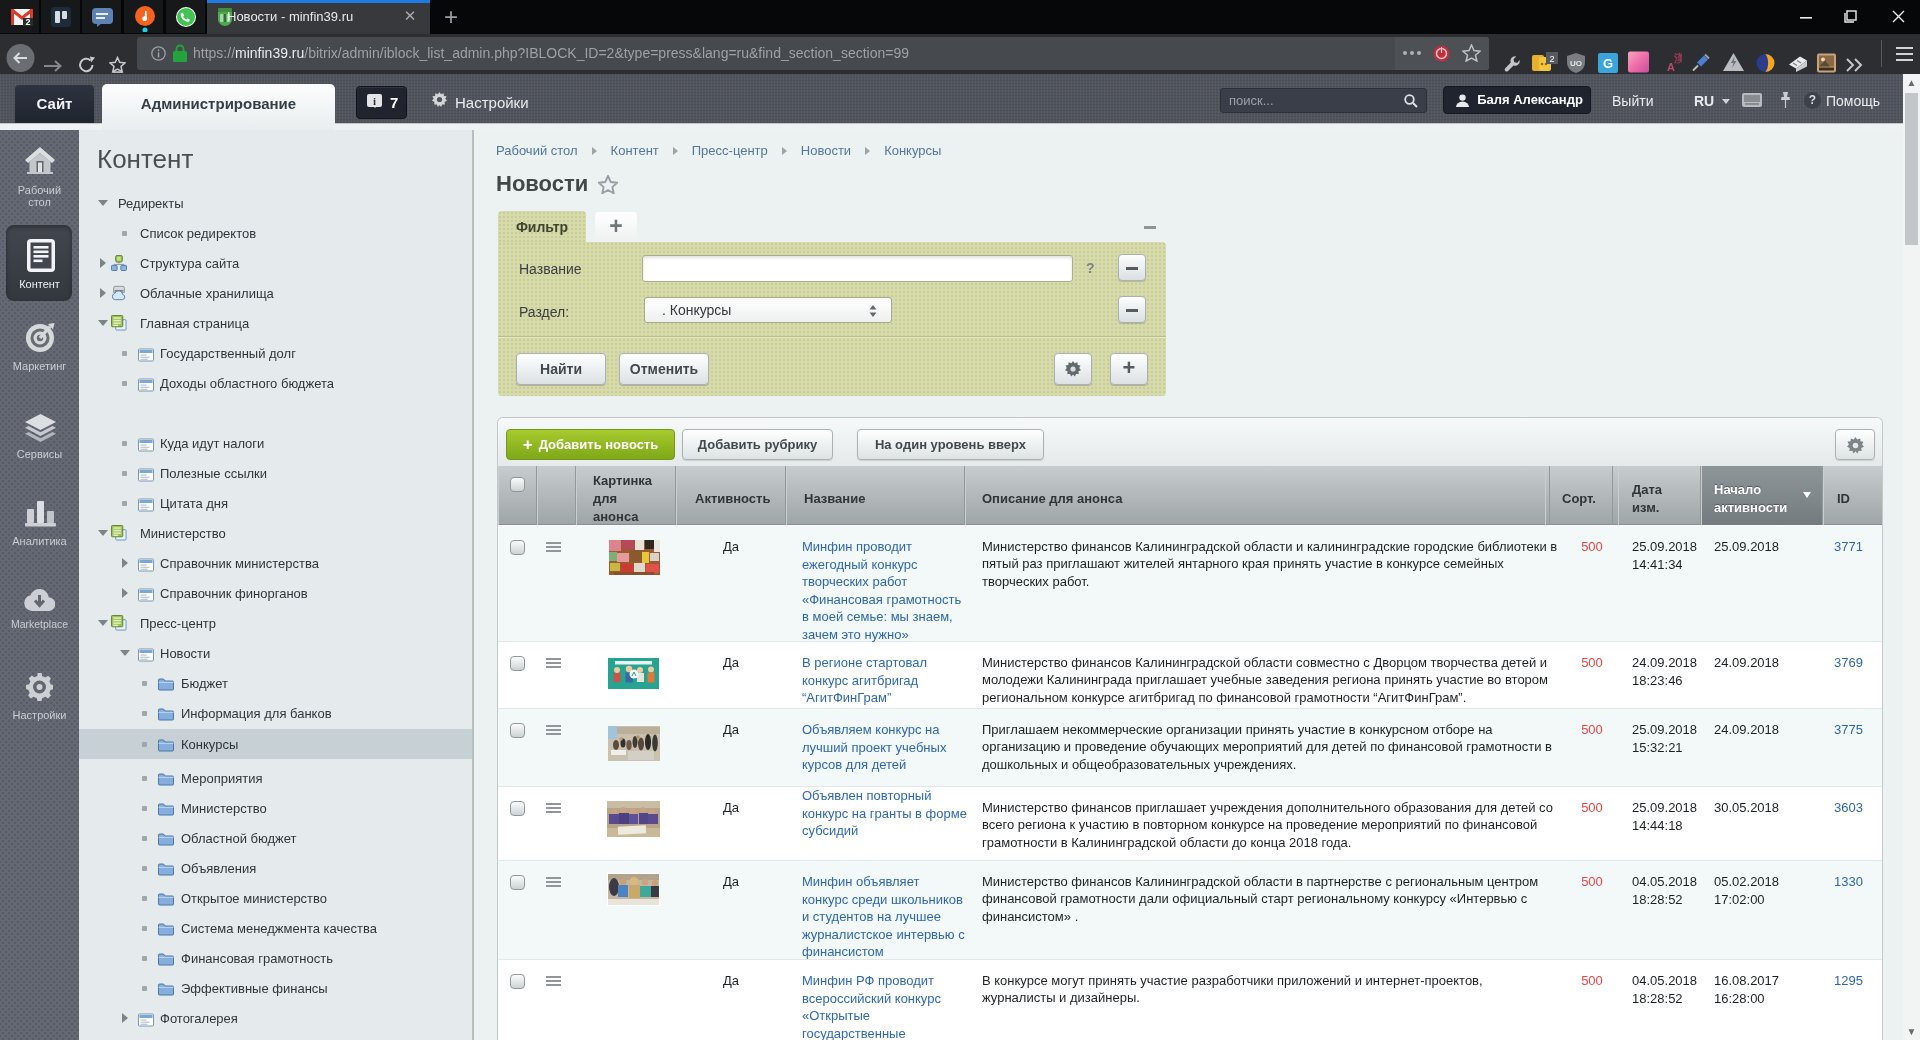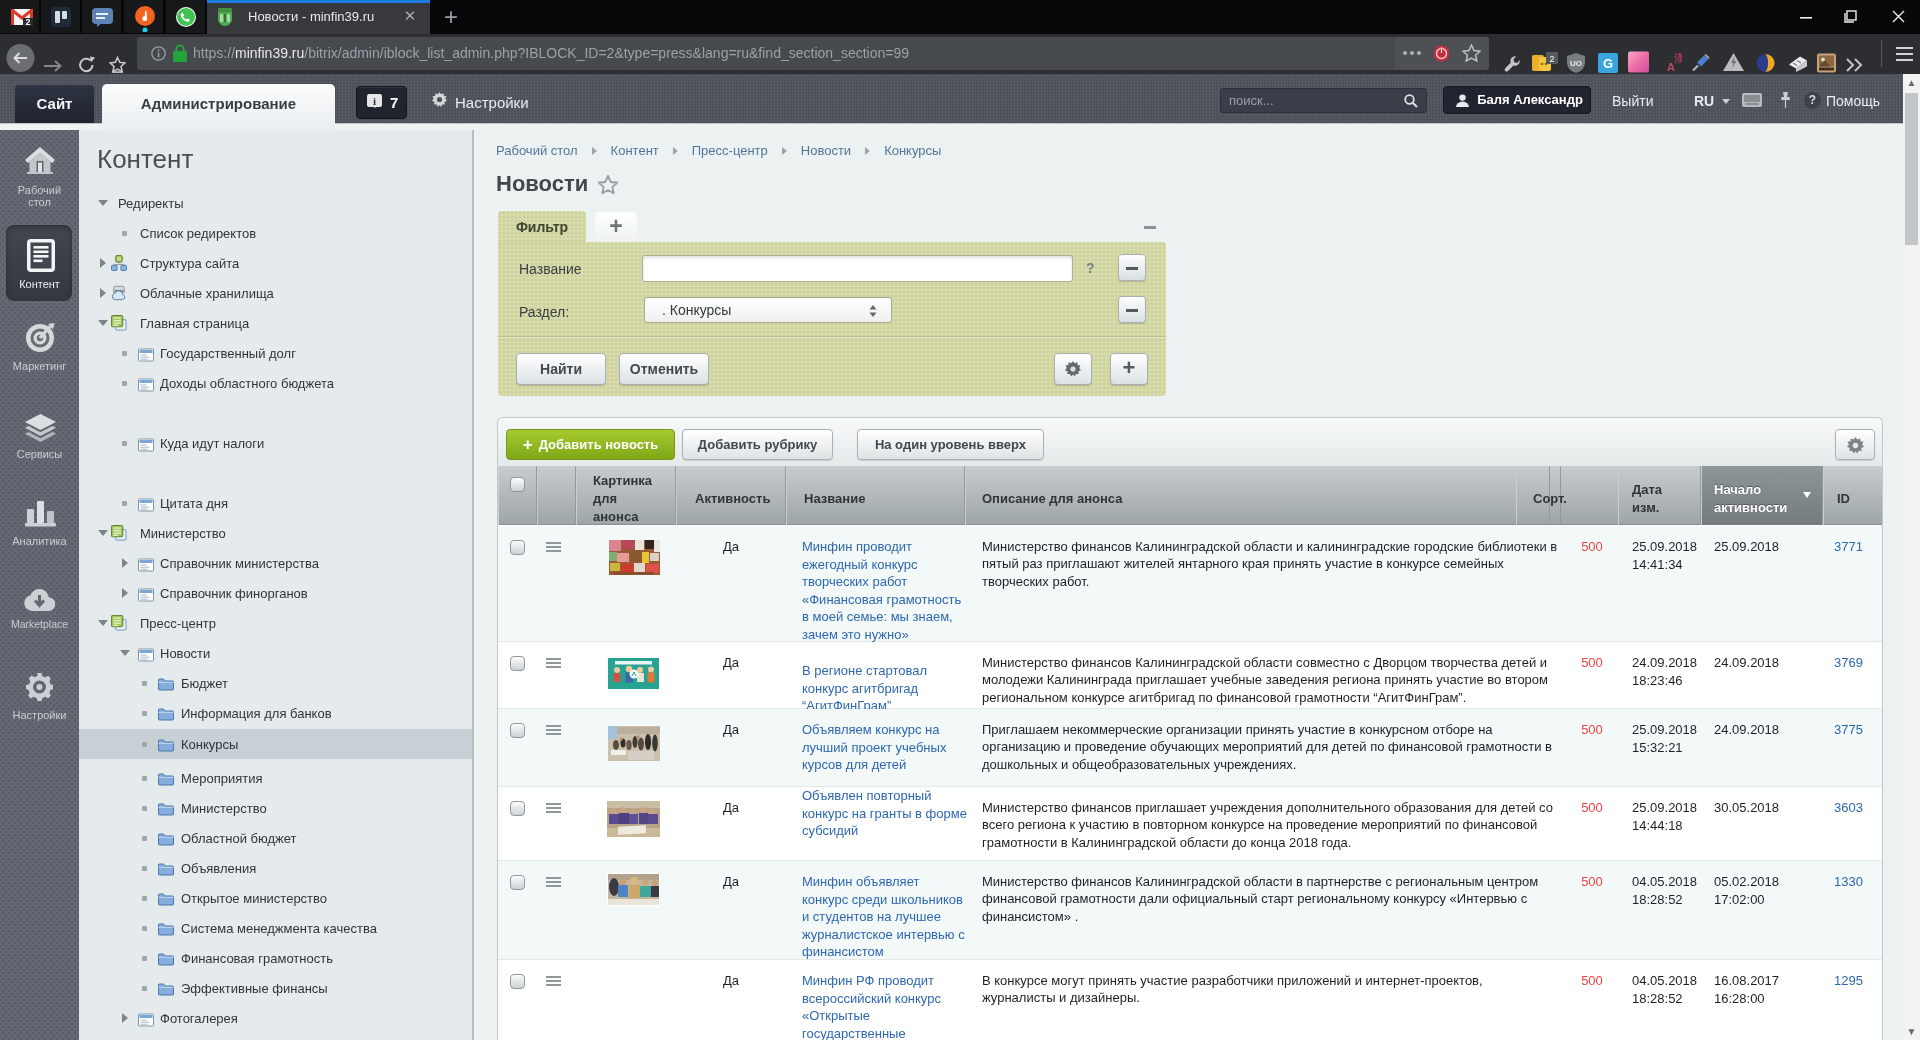--- a/index.html
+++ b/index.html
@@ -2,21 +2,21 @@
 <html lang="ru"><head><meta charset="utf-8">
 <style>
 *{margin:0;padding:0;box-sizing:border-box}
 html,body{width:1920px;height:1040px;overflow:hidden;font-family:"Liberation Sans",sans-serif}
 body{position:relative;background:#ecf1f2}
 
 #titlebar{position:absolute;left:0;top:0;width:1920px;height:34px;background:#060708}
 .ptab{position:absolute;top:0;height:33px;width:39px;background:#17181a}
 .acttab{position:absolute;left:207px;top:0;width:223px;height:34px;background:#37393d;border-radius:0}
 .acttab .blueline{position:absolute;left:0;top:0;width:100%;height:3px;background:#1d7ce2}
-.tabtitle{position:absolute;left:41px;top:9px;font-size:13px;color:#e6e8ea;white-space:nowrap}
+.tabtitle{position:absolute;left:20px;top:9px;font-size:13px;color:#e6e8ea;white-space:nowrap}
 .tabx{position:absolute;right:12px;top:8px;width:16px;height:16px;color:#a7abaf;font-size:15px;line-height:16px;text-align:center}
 .newtab{position:absolute;left:438px;top:4px;width:26px;height:26px;color:#9aa0a6;font-size:24px;line-height:26px;text-align:center;font-weight:400}
 .wctl{position:absolute;top:11px;color:#e8eaed;font-size:13px;line-height:12px}
 
 #btb{position:absolute;left:0;top:34px;width:1920px;height:40px;background:#2c2e32}
 #urlbar{position:absolute;left:137px;top:3px;width:1352px;height:33px;background:#46494d;border-radius:3px}
 .navic{position:absolute;top:0;height:40px}
 
 #bxpanel{position:absolute;left:0;top:74px;width:1920px;height:49px;background:#50545c;background-image:repeating-linear-gradient(90deg,rgba(255,255,255,.045) 0 1px,rgba(0,0,0,0) 1px 3px),repeating-linear-gradient(0deg,rgba(0,0,0,.07) 0 1px,rgba(0,0,0,0) 1px 3px)}
 #wstrip{position:absolute;left:0;top:123px;width:1920px;height:7px;background:#eef2f3;border-top:1px solid #c2c8ca}
@@ -429,20 +429,31 @@
       <span class="blt" style="left:43px"></span>
       <svg class="tico" style="left:59px;top:9px" width="16" height="13" viewBox="0 0 16 13">
         <rect x="0.5" y="0.5" width="15" height="12" rx="1" fill="#fff" stroke="#7c97ad"></rect>
         <rect x="1.5" y="1.5" width="13" height="3" fill="#7ba7d4"></rect>
         <rect x="2.5" y="6" width="6" height="1.2" fill="#b9c6d2"></rect>
         <rect x="2.5" y="8.2" width="9" height="1.2" fill="#b9c6d2"></rect>
         <rect x="2.5" y="10.2" width="7" height="1.2" fill="#b9c6d2"></rect>
       </svg>
       <span class="lbl" style="left:81px">Куда идут налоги</span>
     </div>
+<div class="trow" style="top:328px">
+      <span class="blt" style="left:43px"></span>
+      <svg class="tico" style="left:59px;top:9px" width="16" height="13" viewBox="0 0 16 13">
+        <rect x="0.5" y="0.5" width="15" height="12" rx="1" fill="#fff" stroke="#7c97ad"></rect>
+        <rect x="1.5" y="1.5" width="13" height="3" fill="#7ba7d4"></rect>
+        <rect x="2.5" y="6" width="6" height="1.2" fill="#b9c6d2"></rect>
+        <rect x="2.5" y="8.2" width="9" height="1.2" fill="#b9c6d2"></rect>
+        <rect x="2.5" y="10.2" width="7" height="1.2" fill="#b9c6d2"></rect>
+      </svg>
+      <span class="lbl" style="left:81px">Полезные ссылки</span>
+    </div>
 <div class="trow" style="top:358px">
       <span class="blt" style="left:43px"></span>
       <svg class="tico" style="left:59px;top:9px" width="16" height="13" viewBox="0 0 16 13">
         <rect x="0.5" y="0.5" width="15" height="12" rx="1" fill="#fff" stroke="#7c97ad"></rect>
         <rect x="1.5" y="1.5" width="13" height="3" fill="#7ba7d4"></rect>
         <rect x="2.5" y="6" width="6" height="1.2" fill="#b9c6d2"></rect>
         <rect x="2.5" y="8.2" width="9" height="1.2" fill="#b9c6d2"></rect>
         <rect x="2.5" y="10.2" width="7" height="1.2" fill="#b9c6d2"></rect>
       </svg>
       <span class="lbl" style="left:81px">Цитата дня</span>
@@ -659,21 +670,21 @@
         </div>
     <div class="hcell" style="left:178px;width:110px">
           <span class="htx" style="left:19px;top:24px">Активность</span>
         </div>
     <div class="hcell" style="left:288px;width:179px">
           <span class="htx" style="left:18px;top:24px">Название</span>
         </div>
     <div class="hcell" style="left:467px;width:585px">
           <span class="htx" style="left:17px;top:24px">Описание для анонса</span>
         </div>
-    <div class="hcell" style="left:1018px;width:45px">
+    <div class="hcell" style="left:1047px;width:68px">
           <span class="htx" style="left:17px;top:24px">Сорт.</span>
         </div>
     <div class="hcell" style="left:1120px;width:83px">
           <span class="htx" style="left:14px;top:15px">Дата<br>изм.</span>
         </div>
     <div class="hcell" id="hsort" style="left:1203px;width:122px">
           <span class="htx" style="left:13px;top:15px">Начало<br>активности</span>
           <span style="position:absolute;right:11px;top:26px;width:0;height:0;border:4.5px solid transparent;border-top:6px solid #fff"></span>
         </div>
     <div class="hcell" style="left:1325px;width:59px;border-right:none">
@@ -721,21 +732,21 @@
           <circle cx="22" cy="12" r="3.2" fill="#f0c9a0"></circle>
           <rect x="18.5" y="15.5" width="7.5" height="10" fill="#3a67a8"></rect>
           <circle cx="33" cy="13" r="3" fill="#f0c9a0"></circle>
           <rect x="30" y="16" width="7" height="9" fill="#e8e4dc"></rect>
           <circle cx="44" cy="12.5" r="3" fill="#f0c9a0"></circle>
           <rect x="40.5" y="15.5" width="7" height="10" fill="#e07838"></rect>
           <circle cx="27" cy="17" r="4.5" fill="#f4f8f6"></circle>
           <path d="M25 19 l2 -4 l2 4" stroke="#27a391" fill="none"></path>
         </svg>
 <span class="gda" style="top:13px">Да</span>
-<span class="glink" style="top:20px">В регионе стартовал<br>конкурс агитбригад<br>“АгитФинГрам”</span>
+<span class="glink" style="top:12px">В регионе стартовал<br>конкурс агитбригад<br>“АгитФинГрам”</span>
 <span class="gdesc" style="top:12px">Министерство финансов Калининградской области совместно с Дворцом творчества детей и<br>молодежи Калининграда приглашает учебные заведения региона принять участие во втором<br>региональном конкурсе агитбригад по финансовой грамотности “АгитФинГрам”.</span>
 <span class="gsort" style="top:13px">500</span>
 <span class="gdate" style="top:12px">24.09.2018<br>18:23:46</span>
 <span class="gstart" style="top:12px">24.09.2018</span>
 <span class="gid" style="top:13px">3769</span>
 </div>
 <div class="grow rton" style="top:291px;height:78px">
 <span class="cbx" style="top:14px"></span>
 <span class="drag" style="top:16px"></span>
 <svg class="thumb" style="left:110px;top:17px" width="52" height="35" viewBox="0 0 52 35">

